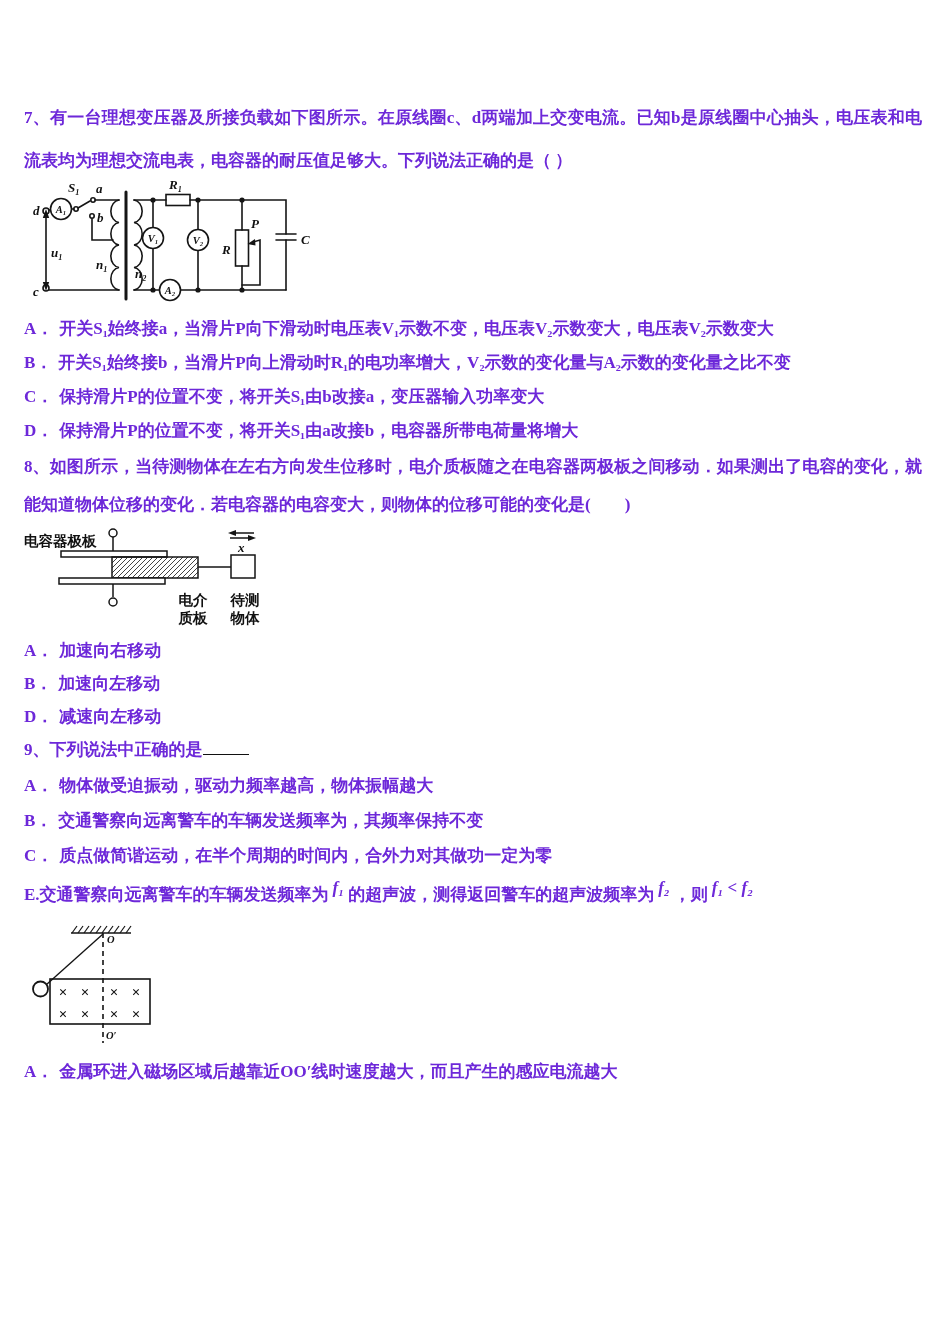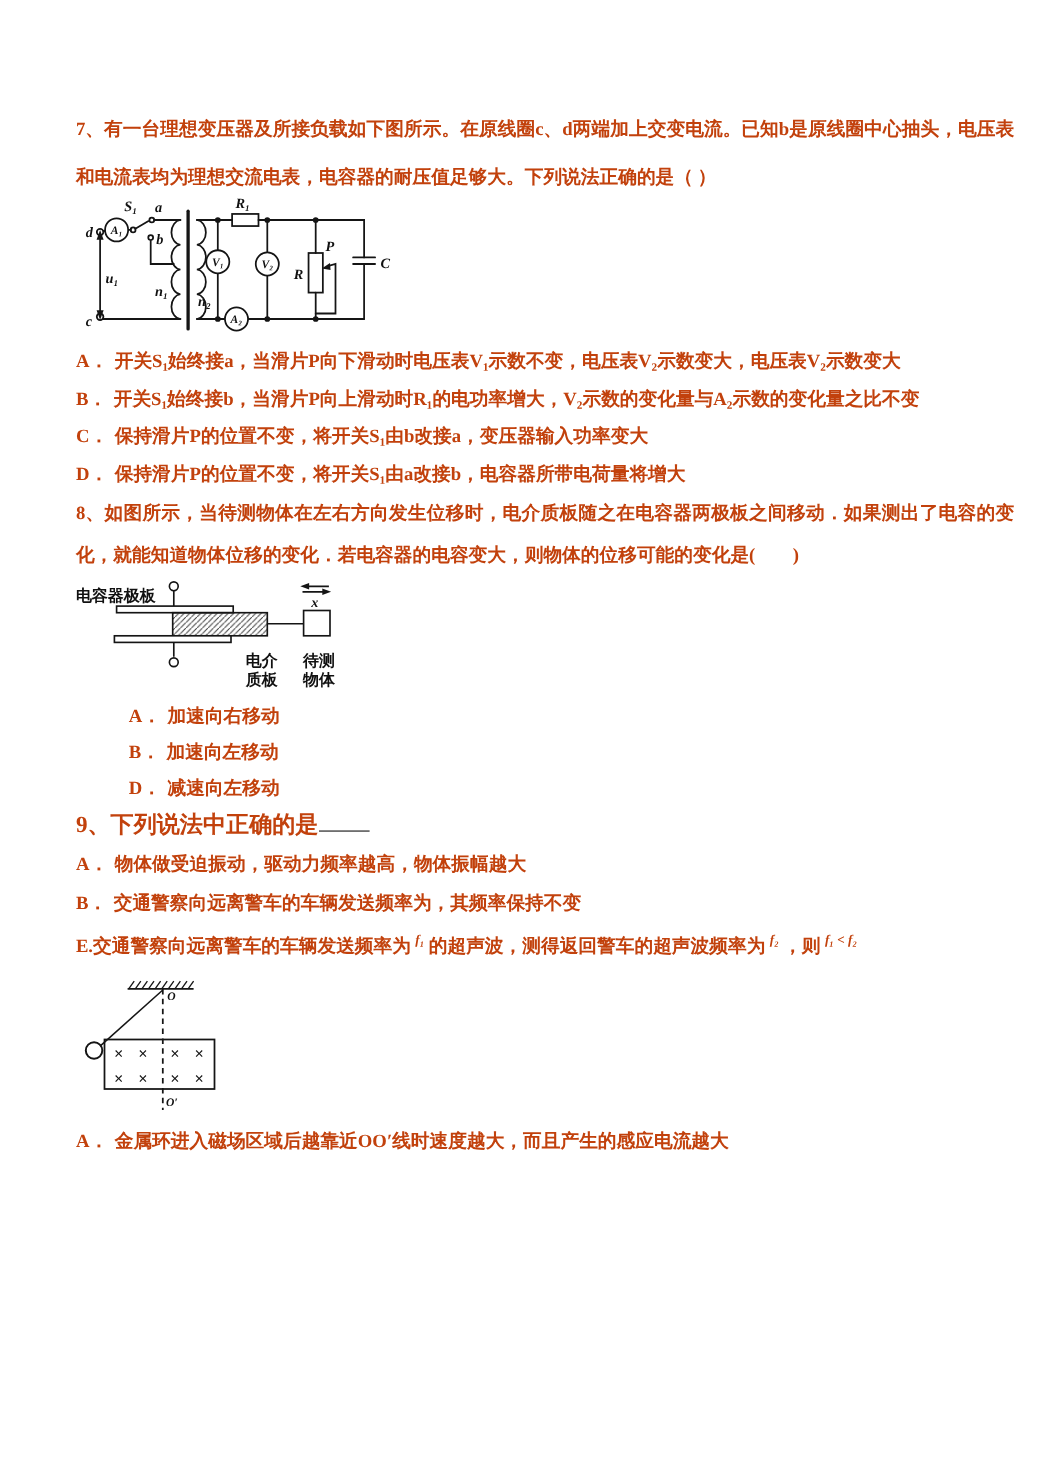--- a/index.html
+++ b/index.html
@@ -2,42 +2,42 @@
 <html><head>
 <meta charset="utf-8">
 <style>
   html,body{margin:0;padding:0;background:#e8e8e8;}
   .page{
     position:relative;
     width:950px;height:1344px;
     margin:0 auto;
     background:#ffffff;
     box-sizing:border-box;
-    padding:96px 28px 0 69px;
+    padding:96px 28px 0 24px;
     font-family:"Liberation Serif","DejaVu Serif",serif;
     font-weight:600;
-    color:#c2410c;
+    color:#6d28d9;
     overflow:hidden;
   }
   p{margin:0;}
   .stem{font-size:17px;line-height:43px;text-align:justify;}
   .stem.tight{line-height:38px;}
   .stem.q10{line-height:40px;}
   .opt{font-size:17px;line-height:34px;white-space:nowrap;}
   .opt-label{margin-right:6px;}
   .opts{margin-top:2px;}
-  .opts.tight .opt{line-height:33px;margin-left:48px;}
-  .q9-stem{font-size:21px;line-height:33px;}
+  .opts.tight .opt{line-height:33px;}
+  .q9-stem{font-size:17px;line-height:33px;}
   .blank{display:inline-block;width:46px;border-bottom:1.6px solid #111;height:14px;}
   .fig{display:block;}
   .fig7{margin:-4px 0 0 0;}
   .fig8{margin:2px 0 0 0;}
   .fig10{margin:2px 0 0 6px;}
   .eline{font-size:17px;line-height:44px;white-space:nowrap;}
-  .math{font-style:italic;position:relative;top:-7px;padding:0 4px;font-size:12px;}
+  .math{font-style:italic;position:relative;top:-7px;padding:0 4px;font-size:17px;}
   svg text{font-family:"Liberation Serif","DejaVu Serif",serif;}
   svg .lbl{font-style:italic;font-size:13px;font-weight:600;}
   svg .meter{font-style:italic;font-size:10.5px;font-weight:600;}
   svg .cjk{font-size:14.5px;font-weight:600;font-style:normal;}
   svg .cross{font-size:15px;font-weight:600;font-style:normal;}
   svg .small{font-style:italic;font-size:10.5px;font-weight:600;}
 </style>
 </head>
 <body>
 
@@ -169,20 +169,21 @@
     <p class="opt"><span class="opt-label">A．</span><span>加速向右移动</span></p>
     <p class="opt"><span class="opt-label">B．</span><span>加速向左移动</span></p>
     <p class="opt"><span class="opt-label">D．</span><span>减速向左移动</span></p>
   </div>
 
   <p class="q9-stem"><span>9、下列说法中正确的是</span><span class="blank"></span></p>
 
   <div class="opts">
     <p class="opt" style="line-height:35px"><span class="opt-label">A．</span><span>物体做受迫振动，驱动力频率越高，物体振幅越大</span></p>
     <p class="opt" style="line-height:35px"><span class="opt-label">B．</span><span>交通警察向远离警车的车辆发送频率为，其频率保持不变</span></p>
+    <p class="opt" style="line-height:35px"><span class="opt-label">C．</span><span>质点做简谐运动，在半个周期的时间内，合外力对其做功一定为零</span></p>
   </div>
 
   <p class="eline"><span>E.交通警察向远离警车的车辆发送频率为</span><span class="math">f₁</span><span>的超声波，测得返回警车的超声波频率为</span><span class="math">f₂</span><span>，则</span><span class="math">f₁ &lt; f₂</span></p>
 
 
   <svg class="fig fig10" width="132" height="132" viewBox="0 0 132 132">
     <g stroke="#151515" fill="none">
 
       <path d="M41,14 H101" stroke-width="1.6"></path>
       <g stroke-width="1.2">

